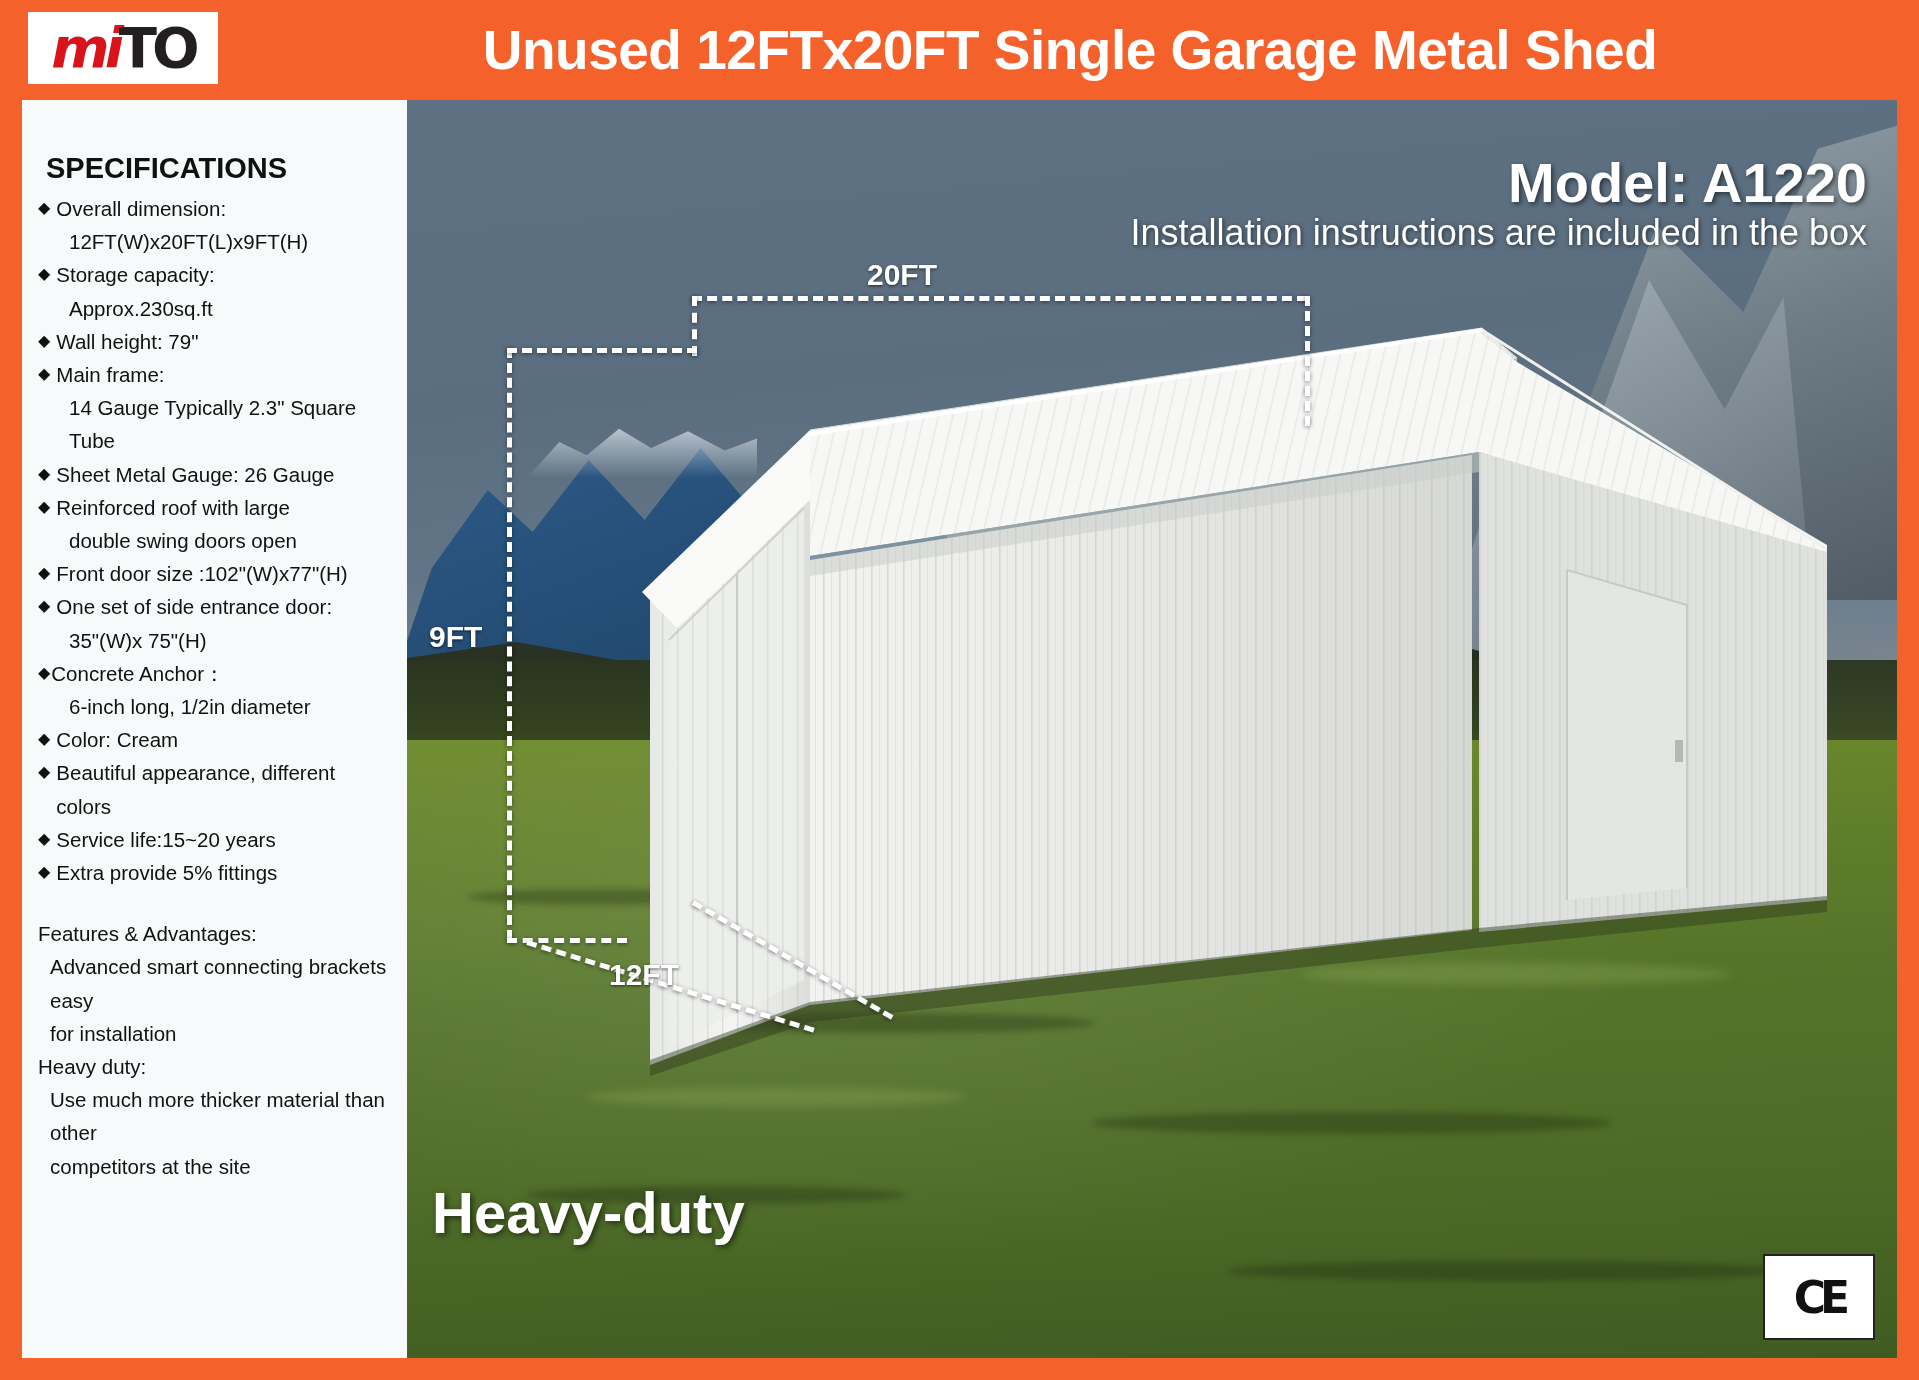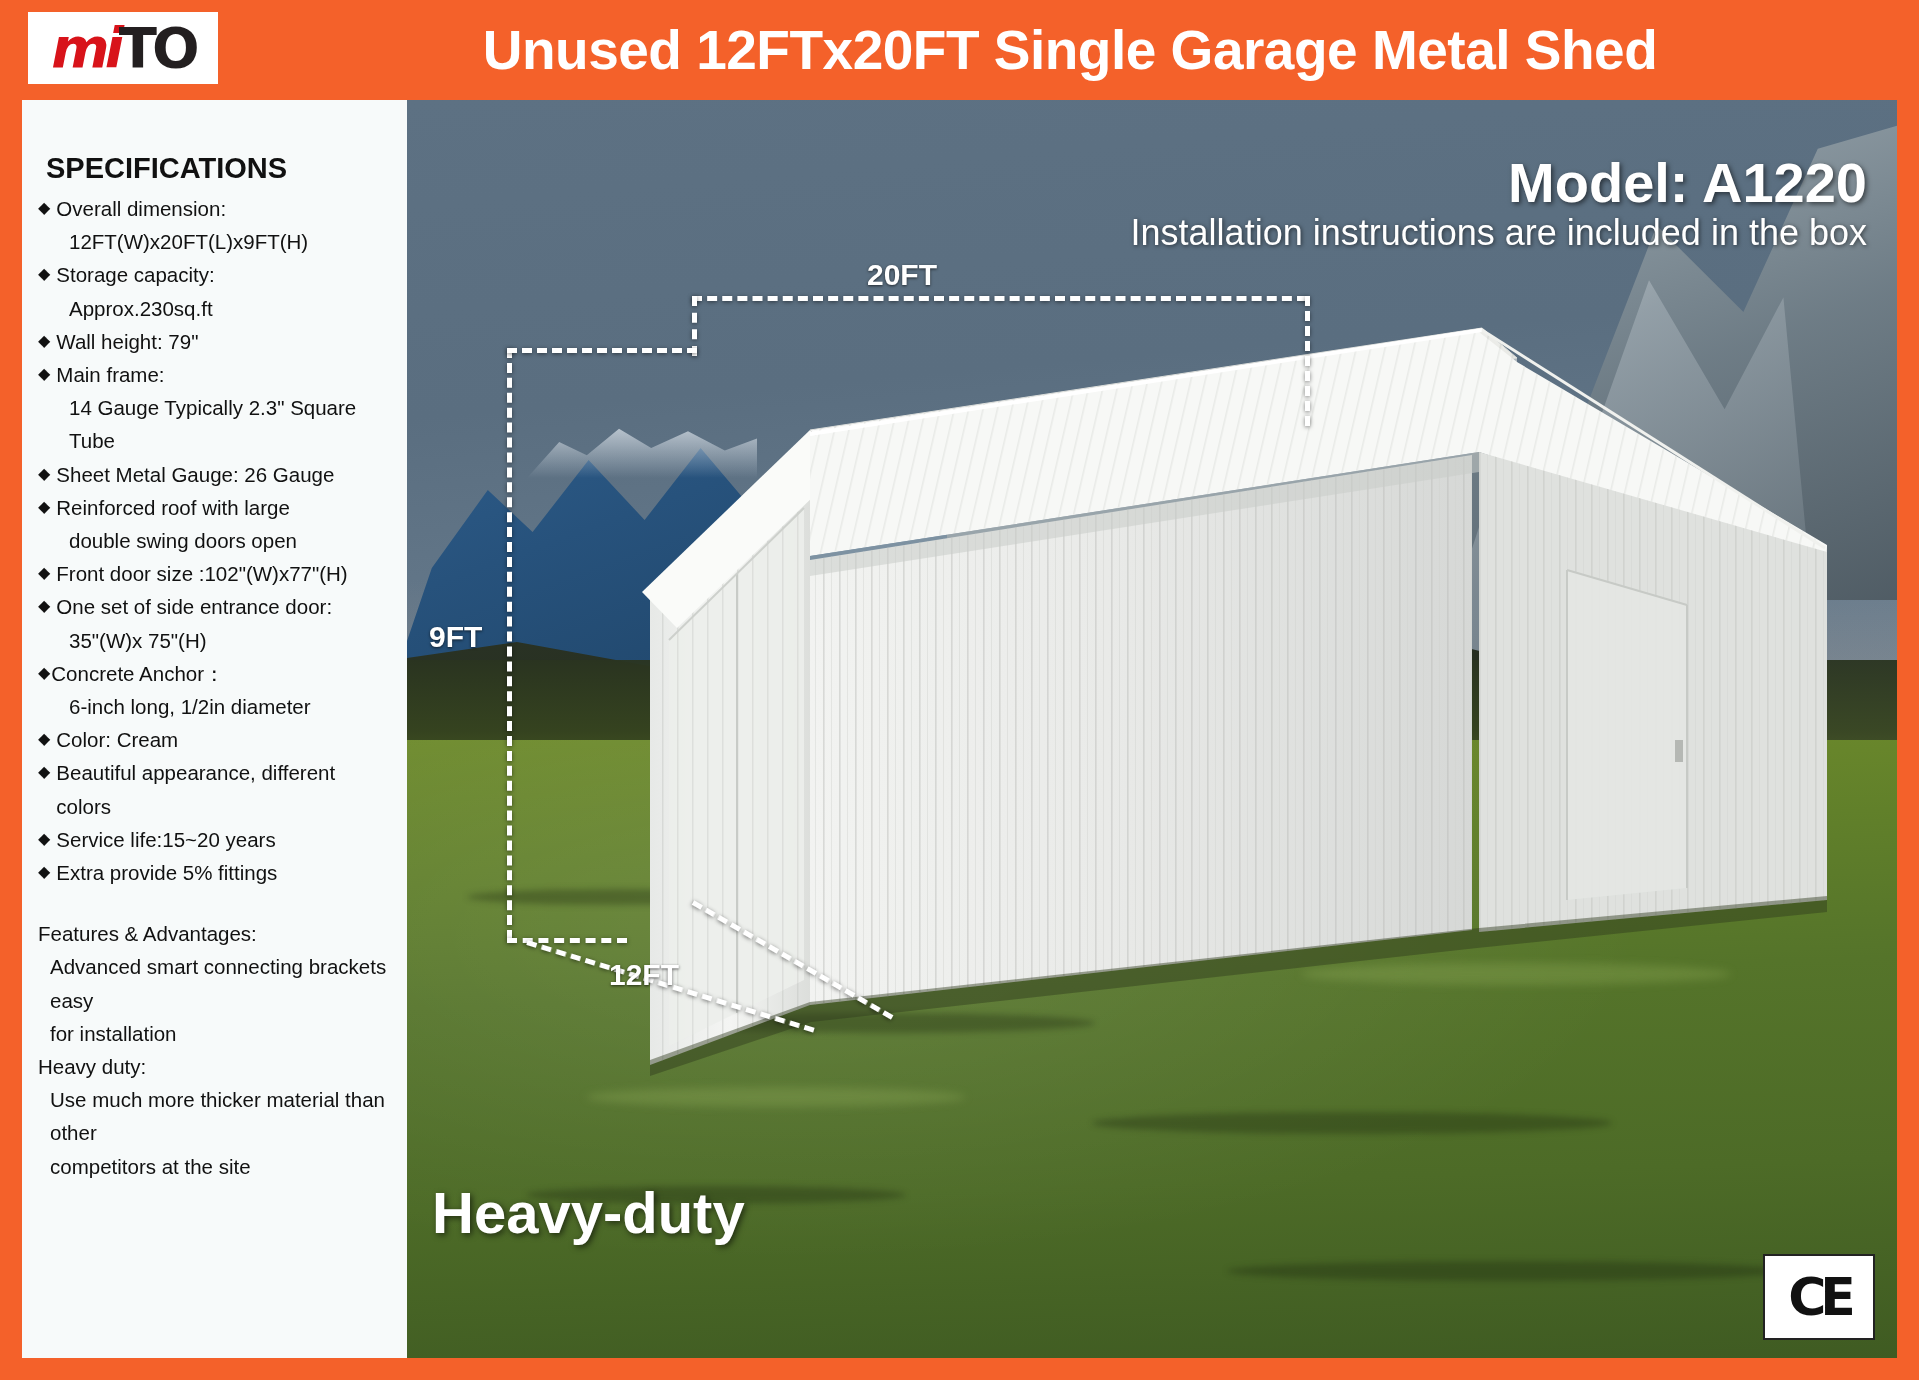--- a/index.html
+++ b/index.html
@@ -166,21 +166,21 @@
     letter-spacing:-3px;margin-right:10px;
   }
   .wm-txt{display:flex;flex-direction:column;line-height:1;}
   .wm-main{font-size:44px;font-weight:bold;color:#e9eee0;letter-spacing:-1px;}
   .wm-sub{font-size:22px;font-weight:bold;color:#e9eee0;text-align:right;margin-top:4px;}
   .ce-box{
     position:absolute;right:22px;bottom:18px;
     width:108px;height:82px;background:#fff;border:2px solid #222;
     display:flex;align-items:center;justify-content:center;
   }
-  .ce-glyph{font-size:52px;font-weight:bold;color:#111;letter-spacing:-6px;font-family:"DejaVu Sans",sans-serif;}
+  .ce-glyph{font-size:44px;font-weight:bold;color:#111;letter-spacing:-6px;font-family:"DejaVu Sans",sans-serif;}
 </style>
 </head>
 <body>
 
 <div class="page">
 
   <div class="header">
     <div class="logo-box">
       <div class="logo-text"><span class="r">mi</span><span class="b">TO</span></div>
     </div>

